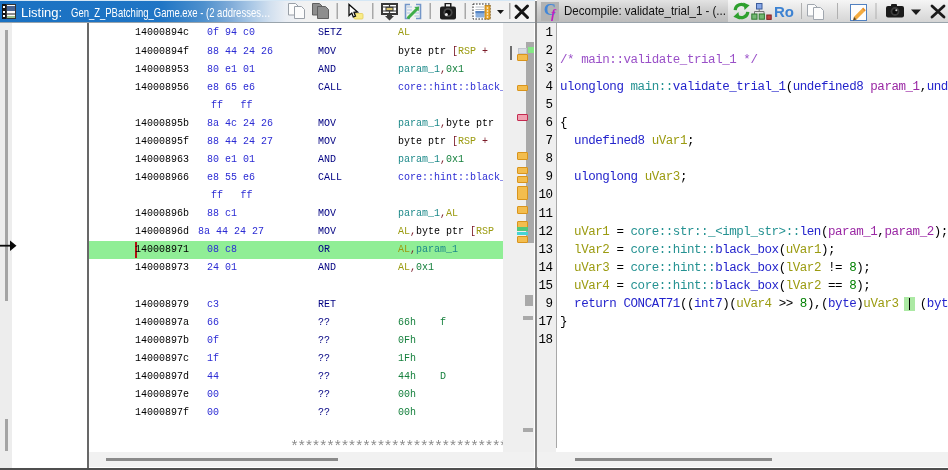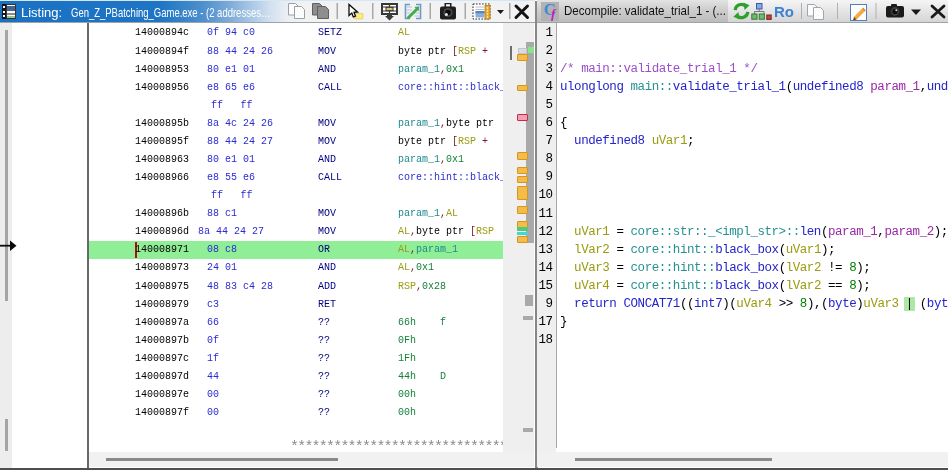--- a/index.html
+++ b/index.html
@@ -182,26 +182,20 @@
       <span style="left:46px">140008971</span>
       <span class="b" style="left:118px">08 c8</span>
       <span class="m" style="left:229px">OR</span>
       <span style="left:309px"><i class="r">AL</i><i class="d">,</i><i class="t">param_1</i></span>
     </div>
 <div class="lrow" style="top:236.4px">
       <span style="left:46px">140008973</span>
       <span class="b" style="left:118px">24 01</span>
       <span class="m" style="left:229px">AND</span>
       <span style="left:309px"><i class="r">AL</i><i class="d">,</i><i class="g">0x1</i></span>
-    </div>
-<div class="lrow" style="top:254.5px">
-      <span style="left:46px">140008975</span>
-      <span class="b" style="left:118px">48 83 c4 28</span>
-      <span class="m" style="left:229px">ADD</span>
-      <span style="left:309px"><i class="r">RSP</i><i class="d">,</i><i class="g">0x28</i></span>
     </div>
 <div class="lrow" style="top:272.6px">
       <span style="left:46px">140008979</span>
       <span class="b" style="left:118px">c3</span>
       <span class="m" style="left:229px">RET</span>
     </div>
 <div class="lrow" style="top:290.7px">
       <span style="left:46px">14000897a</span>
       <span class="b" style="left:118px">66</span>
       <span class="m" style="left:229px">??</span>
@@ -342,24 +336,25 @@
 <div class="gnum" style="top:217.7px">13</div>
 <div class="gnum" style="top:235.8px">14</div>
 <div class="gnum" style="top:253.9px">15</div>
 <div class="gnum" style="top:272.0px">9</div>
 <div class="gnum" style="top:290.0px">17</div>
 <div class="gnum" style="top:308.1px">18</div>
 </div>
 <div class="abs" style="left:556px;top:23px;width:1px;height:425px;background:#a8a8a8"></div>
 
 <div class="abs" style="left:557px;top:23px;width:391px;height:429px;background:#fff;overflow:hidden">
-<div class="dline" style="top:37px"><i class="cm">/* main::validate_trial_1 */</i></div>
+<div class="dline" style="top:28px"><i class="cm">/* main::validate_trial_1 */</i></div>
 <div class="dline" style="top:54.9px"><i class="kw">ulonglong</i> <i class="ns">main::</i><i class="kw">validate_trial_1</i>(<i class="kw">undefined8</i> <i class="pr">param_1</i>,<i class="kw">undefined8</i> )</div>
 <div class="dline" style="top:91.0px">{</div>
 <div class="dline" style="top:109.1px">  <i class="kw">undefined8</i> <i class="va">uVar1</i>;</div>
+<div class="dline" style="top:145.3px">  <i class="kw">ulonglong</i> <i class="va">uVar3</i>;</div>
 <div class="dline" style="top:199.6px">  <i class="va">uVar1</i> = <i class="ns">core::str::_&lt;impl_str&gt;::</i><i class="kw">len</i>(<i class="pr">param_1</i>,<i class="pr">param_2</i>);</div>
 <div class="dline" style="top:217.7px">  <i class="va">lVar2</i> = <i class="ns">core::hint::</i><i class="kw">black_box</i>(<i class="va">uVar1</i>);</div>
 <div class="dline" style="top:235.8px">  <i class="va">uVar3</i> = <i class="ns">core::hint::</i><i class="kw">black_box</i>(<i class="va">lVar2</i> != <i class="gr">8</i>);</div>
 <div class="dline" style="top:253.9px">  <i class="va">uVar4</i> = <i class="ns">core::hint::</i><i class="kw">black_box</i>(<i class="va">lVar2</i> == <i class="gr">8</i>);</div>
 <div class="dline" style="top:272.0px">  <i class="kw">return</i> <i class="kw">CONCAT71</i>((<i class="kw">int7</i>)(<i class="va">uVar4</i> &gt;&gt; <i class="gr">8</i>),(<i class="kw">byte</i>)<i class="va">uVar3</i> <i class="hl">|</i> (<i class="kw">byte</i>) &amp; 1);</div>
 <div class="dline" style="top:290.0px">}</div>
 </div>
 
 <div class="abs" style="left:537px;top:452px;width:411px;height:15px;background:#f1f1f1"></div>
 <div class="abs" style="left:575px;top:458px;width:197px;height:2.5px;background:#8a8a8a"></div>

